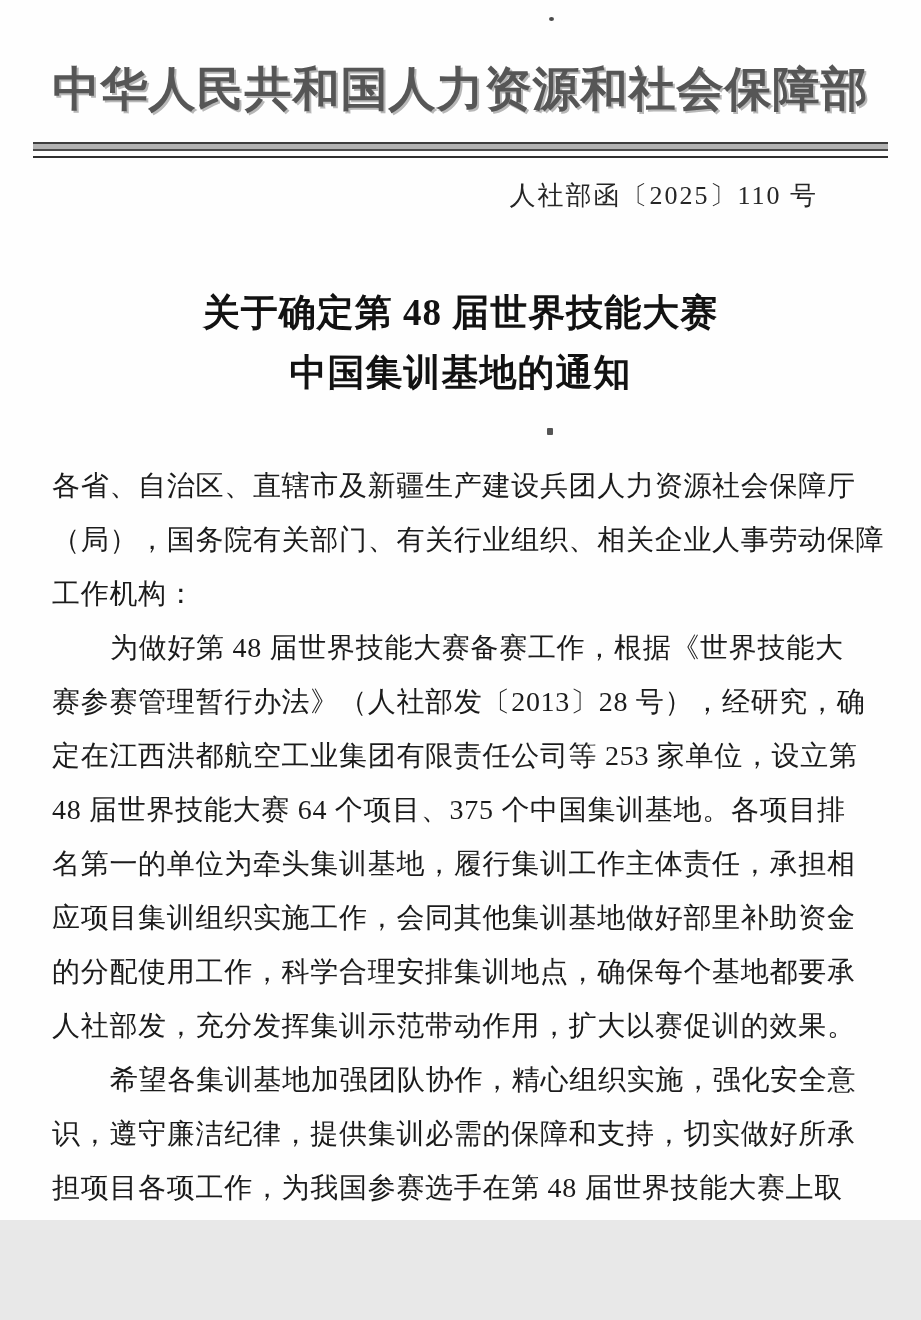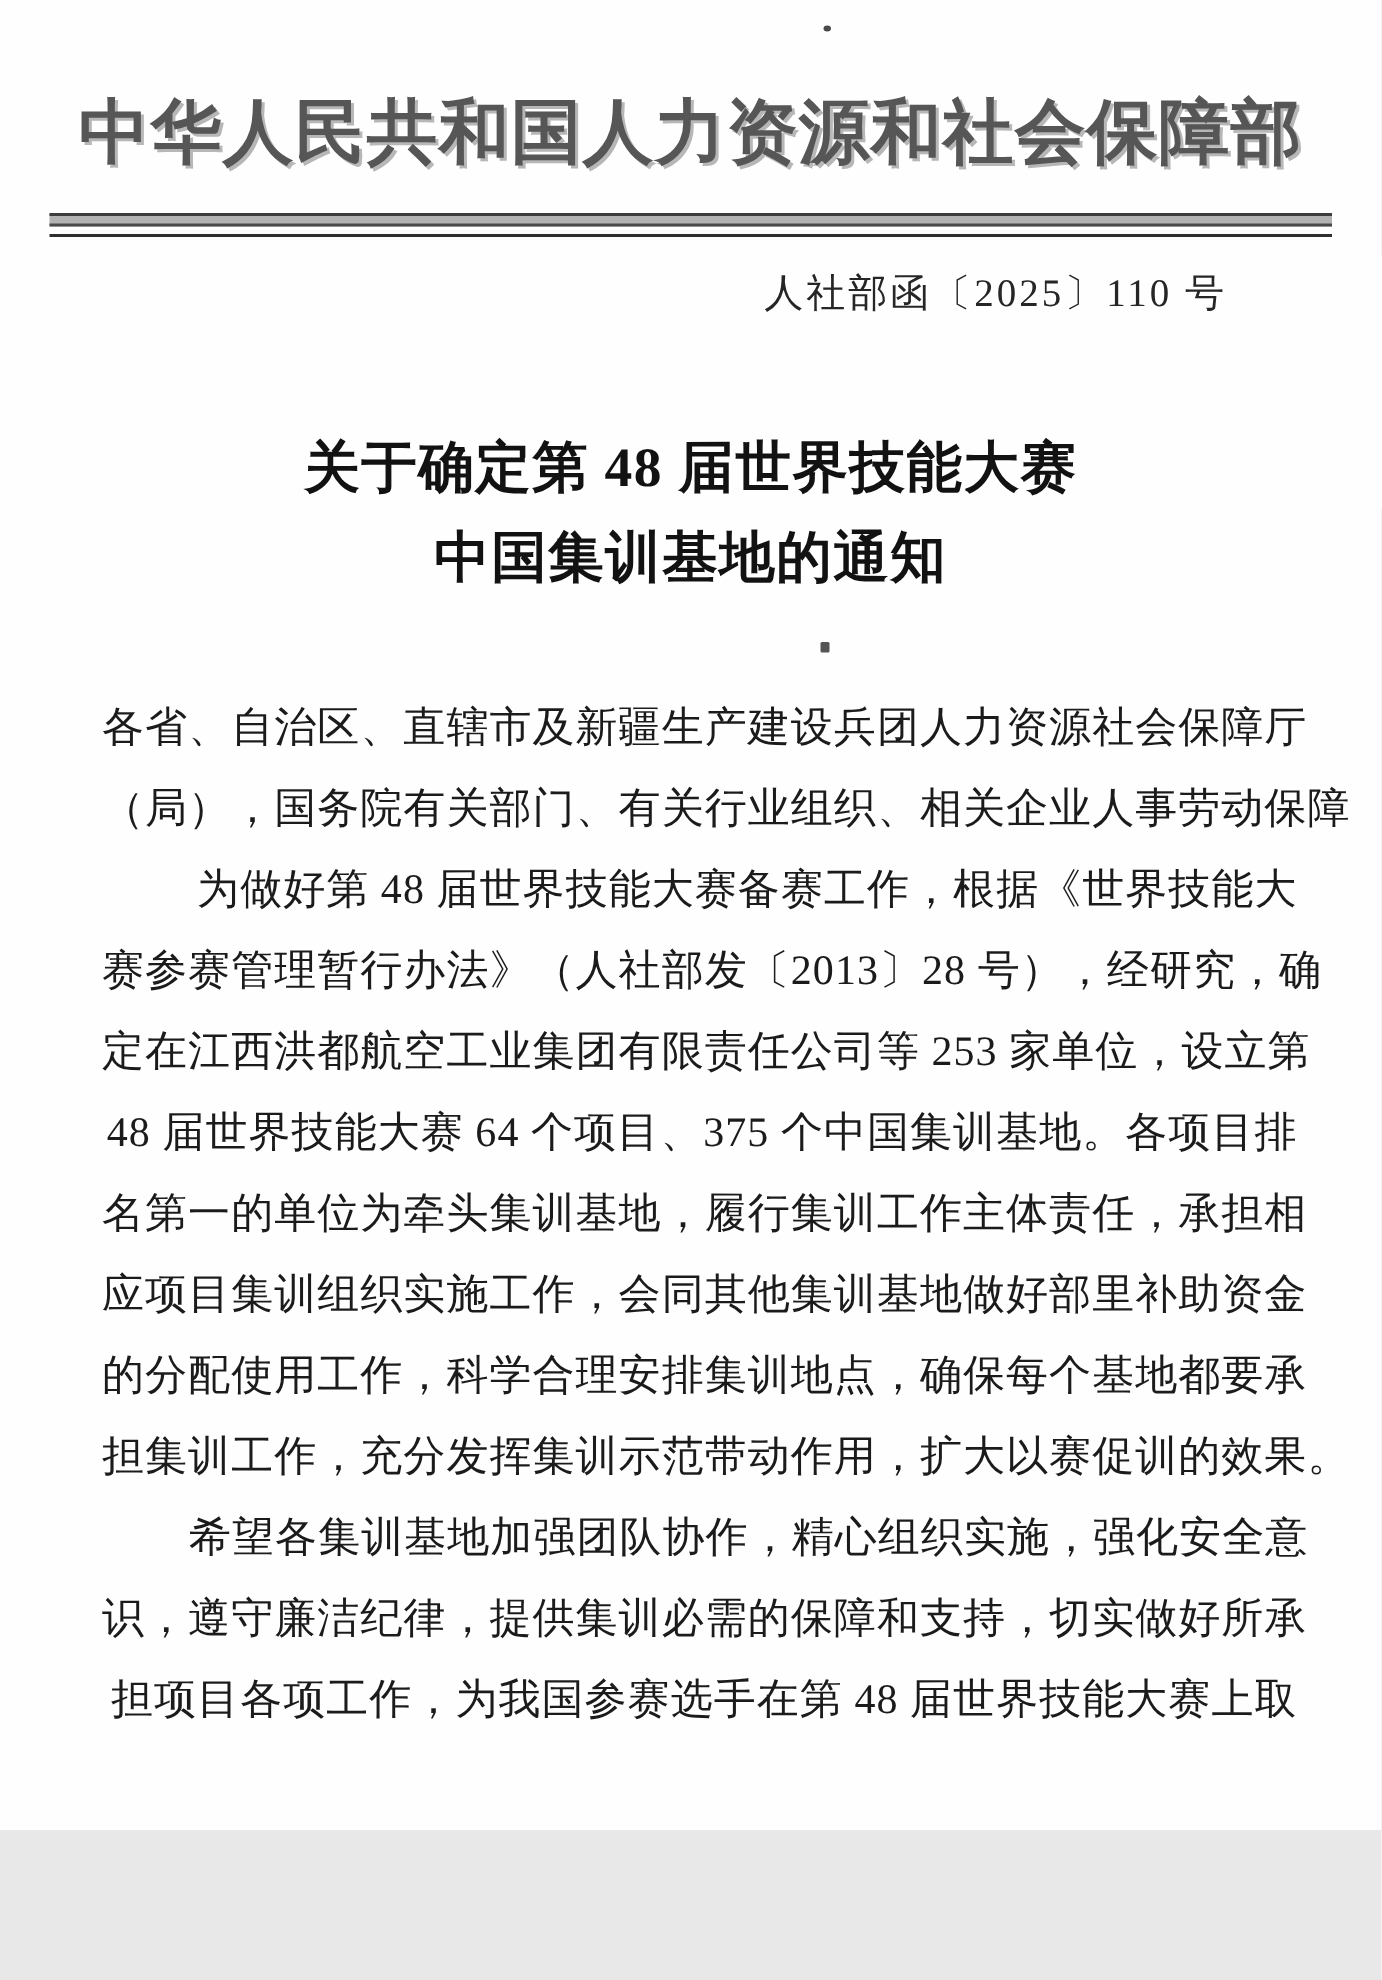--- a/index.html
+++ b/index.html
@@ -48,25 +48,24 @@
   .notice-title {
     margin-top: 72px;
     text-align: center;
     font-size: 37px;
     font-weight: bold;
     line-height: 60px;
     color: #121212;
     letter-spacing: 1px;
   }
   .body-text {
-    margin: 56px 56px 0 68px;
+    margin: 56px 56px 0 52px;
     font-size: 28px;
     letter-spacing: 0.7px;
     color: #1b1b1b;
-    text-align: right;
   }
   .body-line {
     height: 54px;
     line-height: 54px;
     white-space: nowrap;
   }
   .body-line.indent { text-indent: 58px; }
   .speck {
     position: absolute;
     background: #4a4a4a;
@@ -93,26 +92,27 @@
   <div class="doc-number">人社部函〔2025〕110 号</div>
 
   <div class="notice-title">
     <div>关于确定第 48 届世界技能大赛</div>
     <div>中国集训基地的通知</div>
   </div>
 
   <div class="body-text">
     <div class="body-line">各省、自治区、直辖市及新疆生产建设兵团人力资源社会保障厅</div>
     <div class="body-line">（局），国务院有关部门、有关行业组织、相关企业人事劳动保障</div>
+    <div class="body-line">工作机构：</div>
     <div class="body-line indent">为做好第 48 届世界技能大赛备赛工作，根据《世界技能大</div>
     <div class="body-line">赛参赛管理暂行办法》（人社部发〔2013〕28 号），经研究，确</div>
     <div class="body-line">定在江西洪都航空工业集团有限责任公司等 253 家单位，设立第</div>
     <div class="body-line">48 届世界技能大赛 64 个项目、375 个中国集训基地。各项目排</div>
     <div class="body-line">名第一的单位为牵头集训基地，履行集训工作主体责任，承担相</div>
     <div class="body-line">应项目集训组织实施工作，会同其他集训基地做好部里补助资金</div>
     <div class="body-line">的分配使用工作，科学合理安排集训地点，确保每个基地都要承</div>
-    <div class="body-line">担集训工作，充分发挥集训示范带动作用，扩大以赛促训的效果。</div>
+    <div class="body-line">人社部发，充分发挥集训示范带动作用，扩大以赛促训的效果。</div>
     <div class="body-line indent">希望各集训基地加强团队协作，精心组织实施，强化安全意</div>
     <div class="body-line">识，遵守廉洁纪律，提供集训必需的保障和支持，切实做好所承</div>
     <div class="body-line">担项目各项工作，为我国参赛选手在第 48 届世界技能大赛上取</div>
   </div>
 
 </div>
 
 </body></html>

